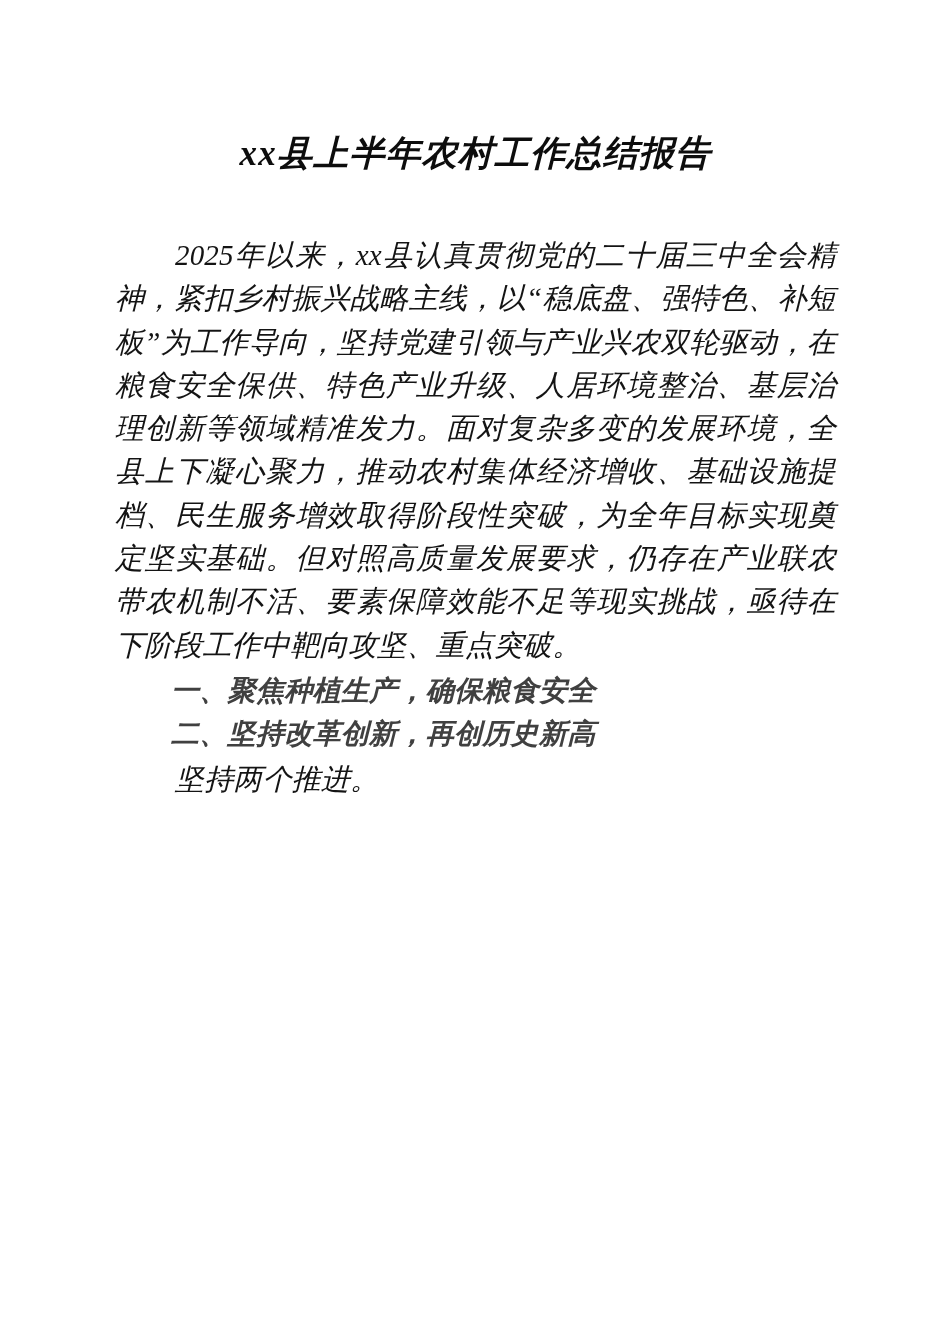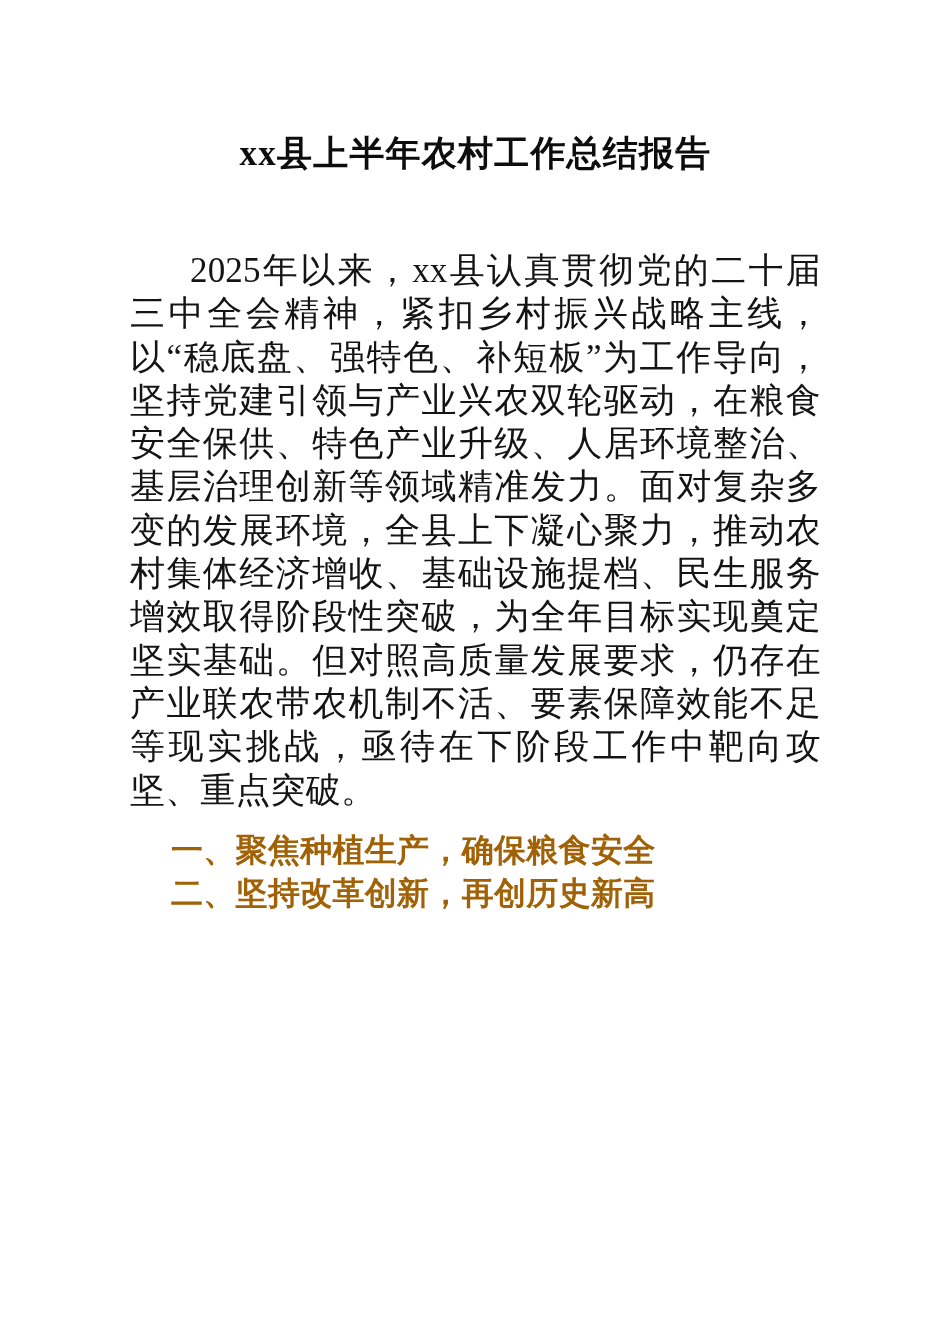--- a/index.html
+++ b/index.html
@@ -16,20 +16,21 @@
     color: #111111;
     -webkit-font-smoothing: antialiased;
   }
 
   .page {
     position: relative;
     width: 950px;
     height: 1344px;
     background: #ffffff;
     box-sizing: border-box;
+    font-style: italic;
   }
 
   .content {
     position: absolute;
     left: 113px;
     top: 0;
     width: 725px;
   }
 
   
@@ -41,48 +42,48 @@
     font-weight: 700;
     font-size: 35px;
     line-height: 44px;
     letter-spacing: 1.2px;
     color: #0d0d0d;
     padding-top: 132px;
   }
 
   
   .para {
-    margin: 17px;
+    margin: 2px;
     padding: 0;
     font-family: "Liberation Serif", "DejaVu Serif", serif;
-    font-size: 35px;
+    font-size: 29px;
     line-height: 43.3px;
     text-align: justify;
     text-align-last: left;
     text-justify: inter-character;
     letter-spacing: 0.15px;
     color: #141414;
     word-break: break-all;
   }
 
   .para.indent {
     text-indent: 60px;
   }
 
   
   .section-heading {
     margin: 0;
     padding: 0;
     font-family: "Liberation Sans", "DejaVu Sans", sans-serif;
     font-weight: 700;
-    font-size: 32px;
+    font-size: 28px;
     line-height: 43.3px;
     text-indent: 58px;
     letter-spacing: 0.3px;
-    color: #a16207;
+    color: #404040;
   }
 
   
   .gap-title-body { height: 56px; }
 </style>
 </head>
 <body>
 
 <div class="page">
   <div class="content">
@@ -91,15 +92,16 @@
 
     <div class="gap-title-body"></div>
 
     <p class="para indent">2025年以来，xx县认真贯彻党的二十届三中全会精神，紧扣乡村振兴战略主线，以“稳底盘、强特色、补短板”为工作导向，坚持党建引领与产业兴农双轮驱动，在粮食安全保供、特色产业升级、人居环境整治、基层治理创新等领域精准发力。面对复杂多变的发展环境，全县上下凝心聚力，推动农村集体经济增收、基础设施提档、民生服务增效取得阶段性突破，为全年目标实现奠定坚实基础。但对照高质量发展要求，仍存在产业联农带农机制不活、要素保障效能不足等现实挑战，亟待在下阶段工作中靶向攻坚、重点突破。</p>
 
     <h2 class="section-heading">一、聚焦种植生产，确保粮食安全</h2>
 
 
     <h2 class="section-heading">二、坚持改革创新，再创历史新高</h2>
 
+    <p class="para indent">坚持两个推进。</p>
 
   </div>
 </div>
 
 </body></html>

